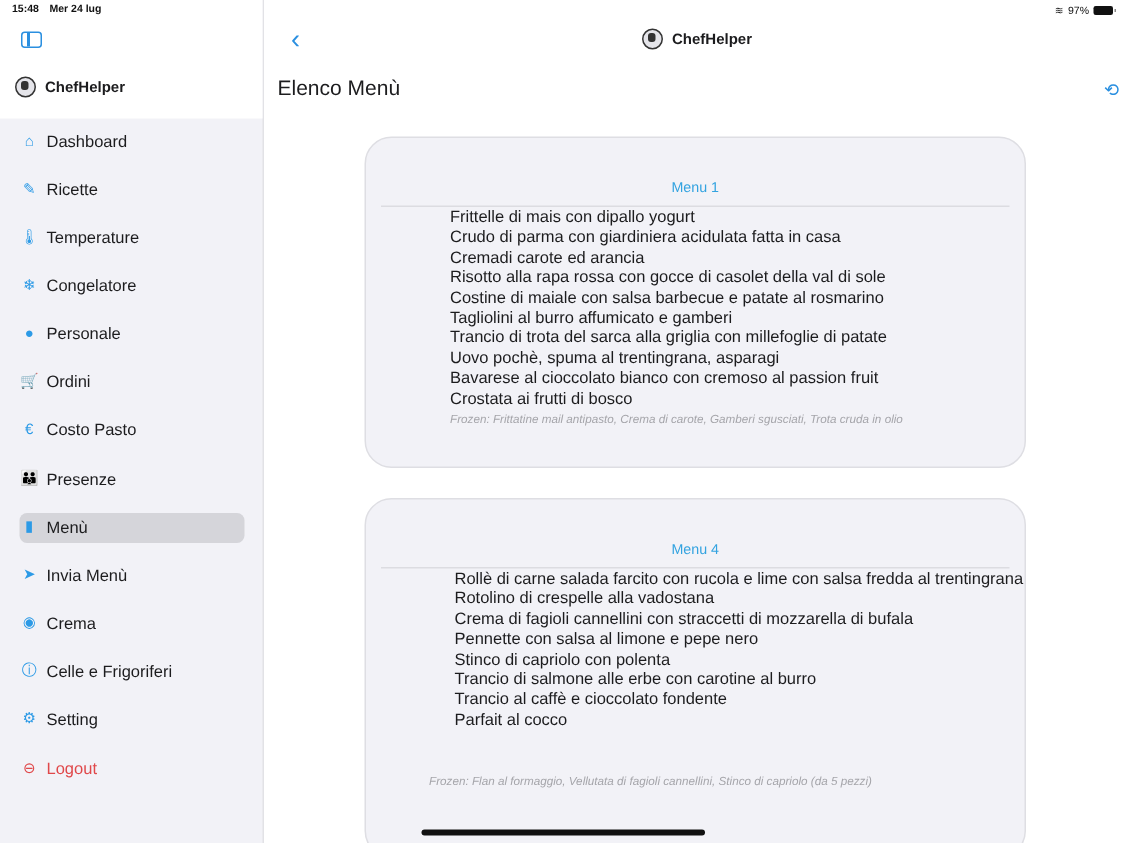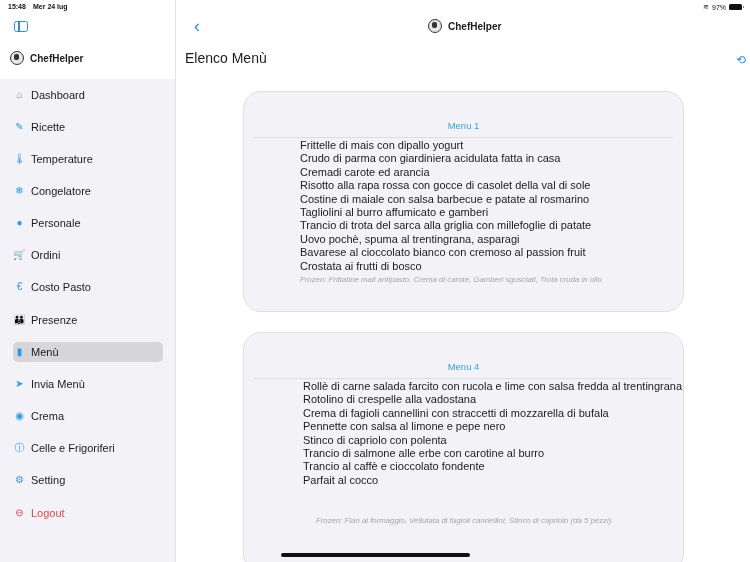--- a/index.html
+++ b/index.html
@@ -165,18 +165,18 @@
       <ul class="card-list" style="left:59px;top:47px">
         <li>Rollè di carne salada farcito con rucola e lime con salsa fredda al trentingrana</li>
         <li>Rotolino di crespelle alla vadostana</li>
         <li>Crema di fagioli cannellini con straccetti di mozzarella di bufala</li>
         <li>Pennette con salsa al limone e pepe nero</li>
         <li>Stinco di capriolo con polenta</li>
         <li>Trancio di salmone alle erbe con carotine al burro</li>
         <li>Trancio al caffè e cioccolato fondente</li>
         <li>Parfait al cocco</li>
       </ul>
-      <div class="card-frozen" style="left:72px;top:183px">Frozen: Flan al formaggio, Vellutata di fagioli cannellini, Stinco di capriolo (da 5 pezzi)</div>
+      <div class="card-frozen" style="left:42px;top:183px">Frozen: Flan al formaggio, Vellutata di fagioli cannellini, Stinco di capriolo (da 5 pezzi)</div>
     </section>
   </main>
 
   <div class="home-indicator"></div>
 </div>
 
 </body></html>

